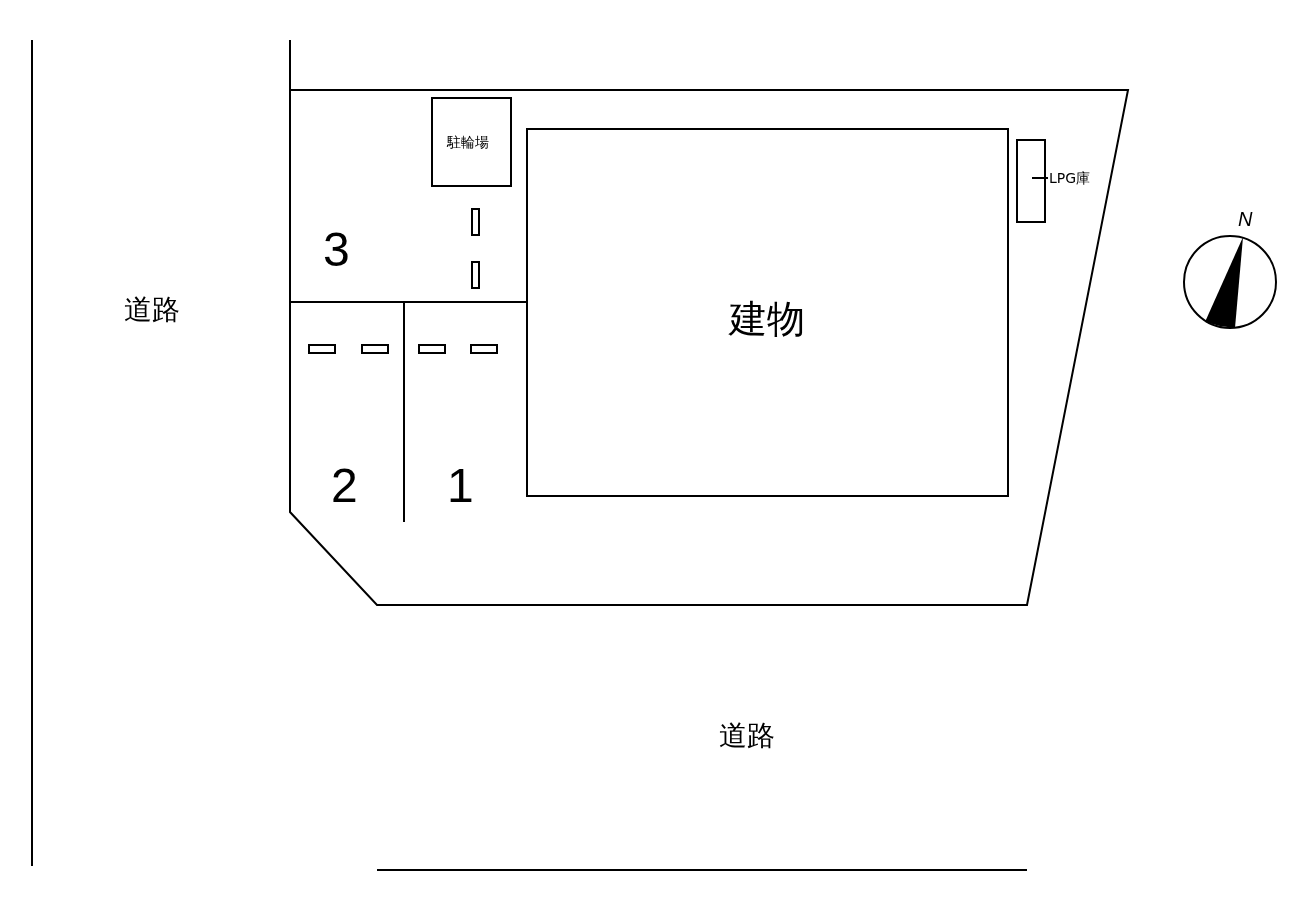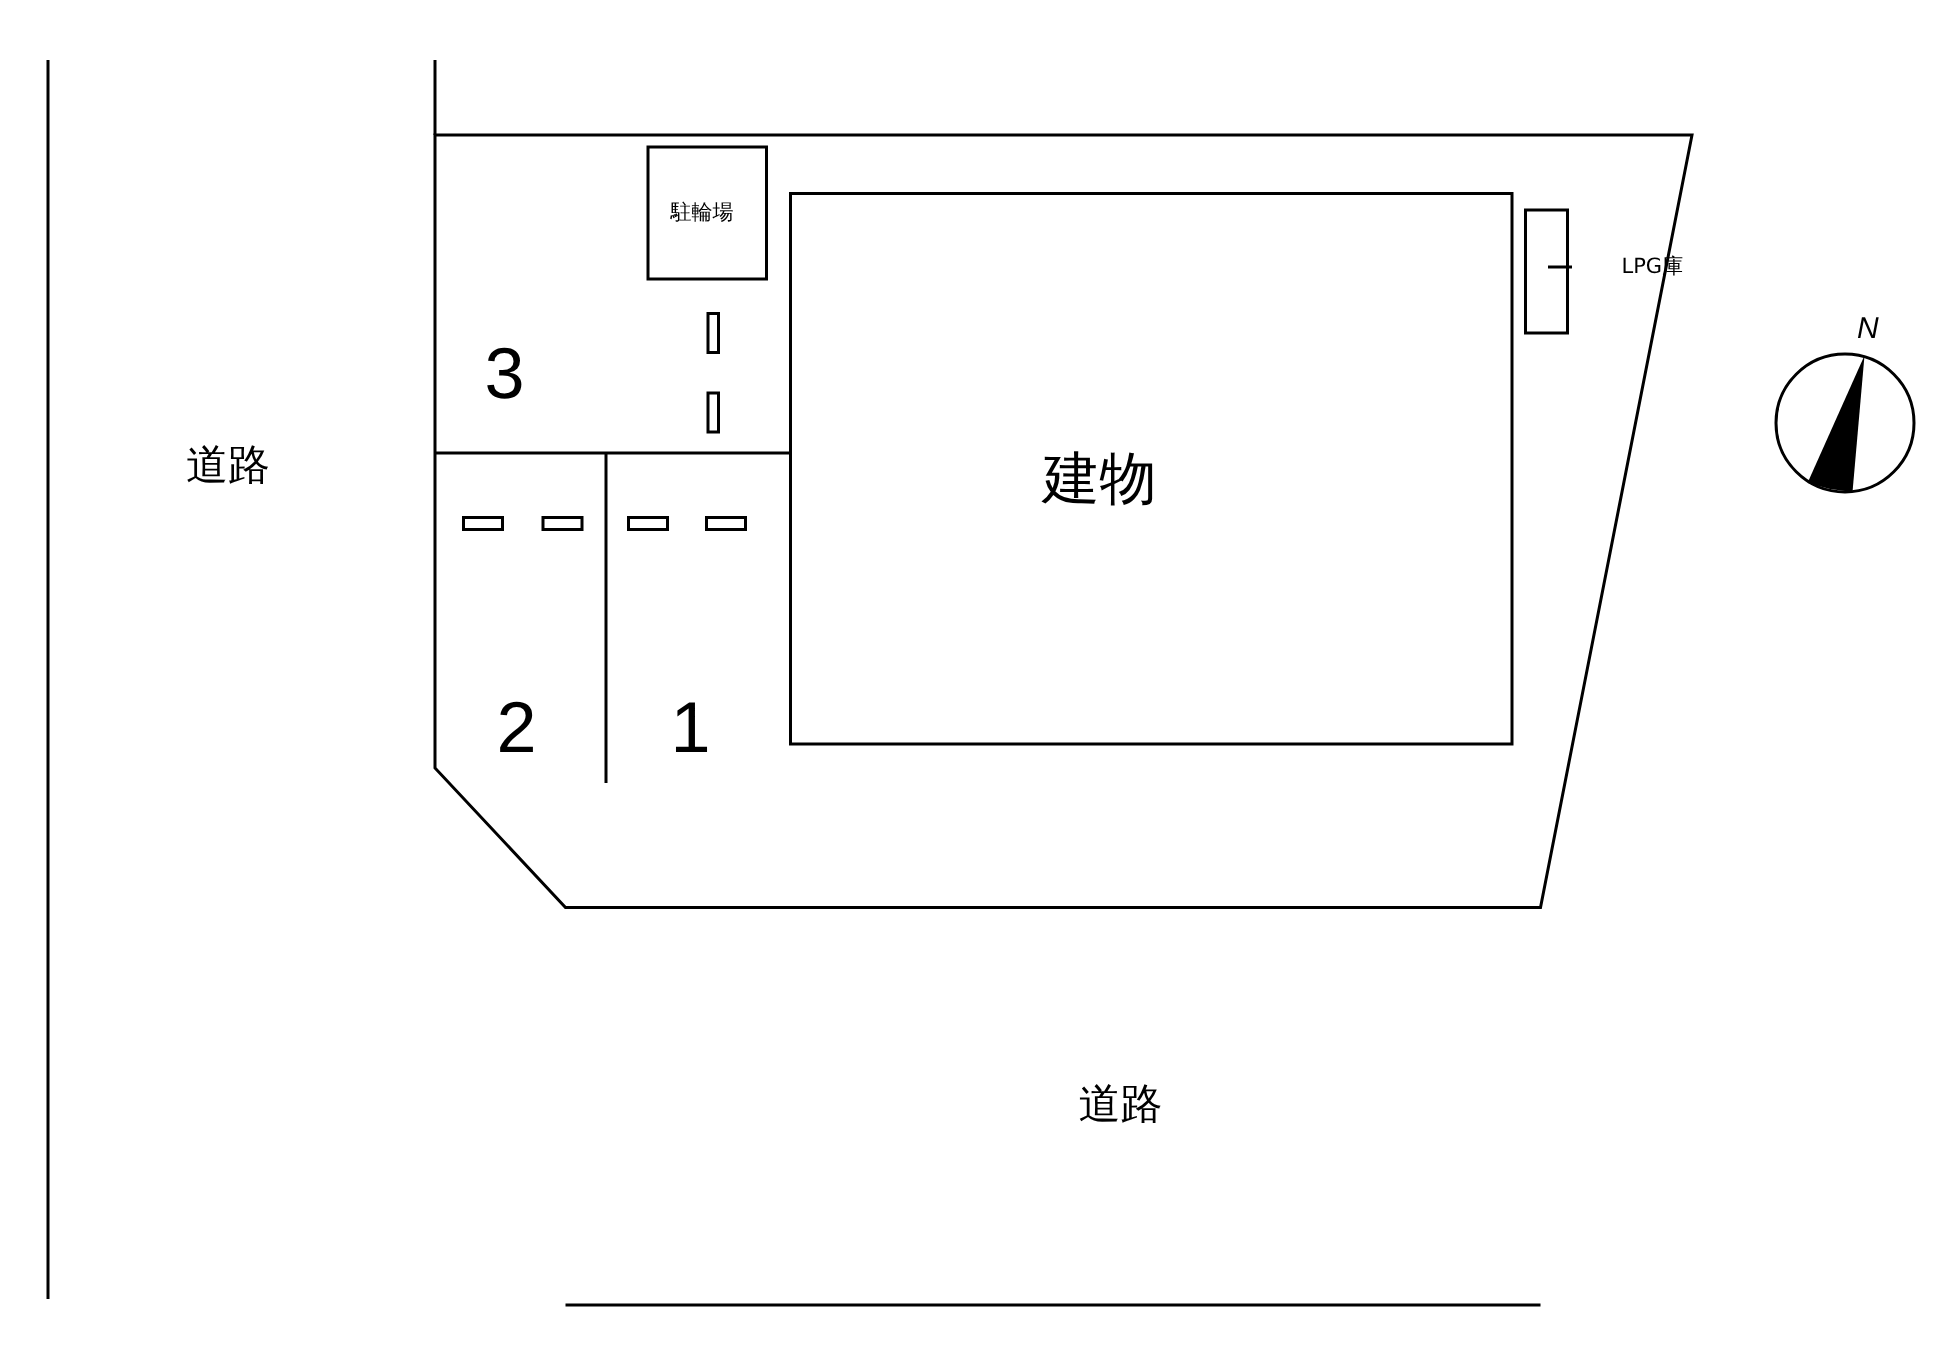--- a/index.html
+++ b/index.html
@@ -44,19 +44,19 @@
   <rect x="471" y="345" width="26" height="8" fill="none" stroke="#000" stroke-width="2"></rect>
 
   <g>
     <circle cx="1230" cy="282" r="46" fill="none" stroke="#000" stroke-width="2"></circle>
     <polygon points="1243,237 1235,328 1220,326 1205,322" fill="#000"></polygon>
   </g>
 </svg>
 
 <div class="lbl road" style="left:124px; top:296px;">道路</div>
 <div class="lbl road" style="left:719px; top:722px;">道路</div>
-<div class="lbl bldg" style="left:695px; top:300px;">建物</div>
+<div class="lbl bldg" style="left:729px; top:300px;">建物</div>
 <div class="lbl small" style="left:447px; top:135px;">駐輪場</div>
-<div class="lbl small" style="left:1049px; top:171px;margin-left:32px;">LPG庫</div>
+<div class="lbl small" style="left:1049px; top:171px;">LPG庫</div>
 <div class="lbl num" style="left:323px; top:226px;">3</div>
 <div class="lbl num" style="left:331px; top:462px;">2</div>
 <div class="lbl num" style="left:447px; top:462px;">1</div>
 <div class="lbl north" style="left:1238px; top:209px;">N</div>
 
 </body></html>

